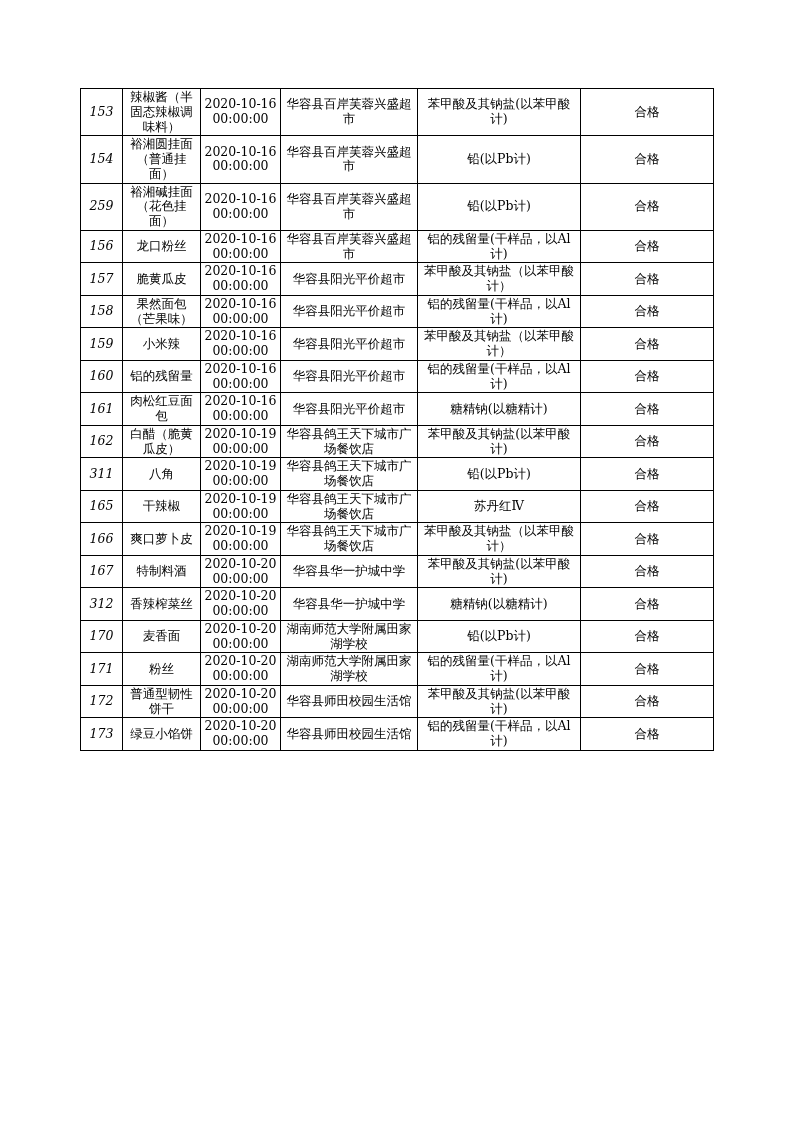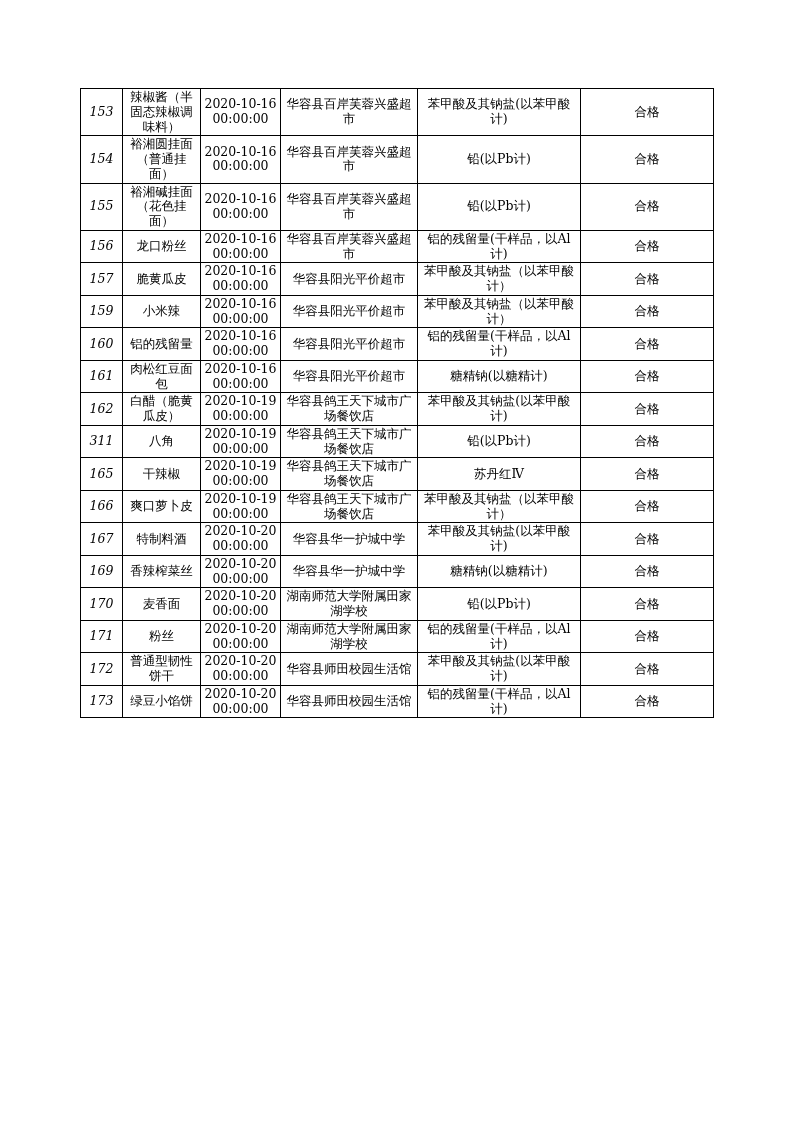--- a/index.html
+++ b/index.html
@@ -81,21 +81,21 @@
           <td class="name">裕湘圆挂面（普通挂面）</td>
           <td class="date">
             <div class="date-line">2020-10-16</div>
             <div class="date-line">00:00:00</div>
           </td>
           <td class="org">华容县百岸芙蓉兴盛超市</td>
           <td class="item">铅(以Pb计)</td>
           <td class="res">合格</td>
         </tr>
         <tr>
-          <td class="no">155</td>
+          <td class="no">259</td>
           <td class="name">裕湘碱挂面（花色挂面）</td>
           <td class="date">
             <div class="date-line">2020-10-16</div>
             <div class="date-line">00:00:00</div>
           </td>
           <td class="org">华容县百岸芙蓉兴盛超市</td>
           <td class="item">铅(以Pb计)</td>
           <td class="res">合格</td>
         </tr>
         <tr>
@@ -114,20 +114,31 @@
           <td class="name">脆黄瓜皮</td>
           <td class="date">
             <div class="date-line">2020-10-16</div>
             <div class="date-line">00:00:00</div>
           </td>
           <td class="org">华容县阳光平价超市</td>
           <td class="item">苯甲酸及其钠盐（以苯甲酸计）</td>
           <td class="res">合格</td>
         </tr>
         <tr>
+          <td class="no">158</td>
+          <td class="name">果然面包（芒果味）</td>
+          <td class="date">
+            <div class="date-line">2020-10-16</div>
+            <div class="date-line">00:00:00</div>
+          </td>
+          <td class="org">华容县阳光平价超市</td>
+          <td class="item">铝的残留量(干样品，以Al计)</td>
+          <td class="res">合格</td>
+        </tr>
+        <tr>
           <td class="no">159</td>
           <td class="name">小米辣</td>
           <td class="date">
             <div class="date-line">2020-10-16</div>
             <div class="date-line">00:00:00</div>
           </td>
           <td class="org">华容县阳光平价超市</td>
           <td class="item">苯甲酸及其钠盐（以苯甲酸计）</td>
           <td class="res">合格</td>
         </tr>
@@ -202,21 +213,21 @@
           <td class="name">特制料酒</td>
           <td class="date">
             <div class="date-line">2020-10-20</div>
             <div class="date-line">00:00:00</div>
           </td>
           <td class="org">华容县华一护城中学</td>
           <td class="item">苯甲酸及其钠盐(以苯甲酸计)</td>
           <td class="res">合格</td>
         </tr>
         <tr>
-          <td class="no">169</td>
+          <td class="no">312</td>
           <td class="name">香辣榨菜丝</td>
           <td class="date">
             <div class="date-line">2020-10-20</div>
             <div class="date-line">00:00:00</div>
           </td>
           <td class="org">华容县华一护城中学</td>
           <td class="item">糖精钠(以糖精计)</td>
           <td class="res">合格</td>
         </tr>
         <tr>

